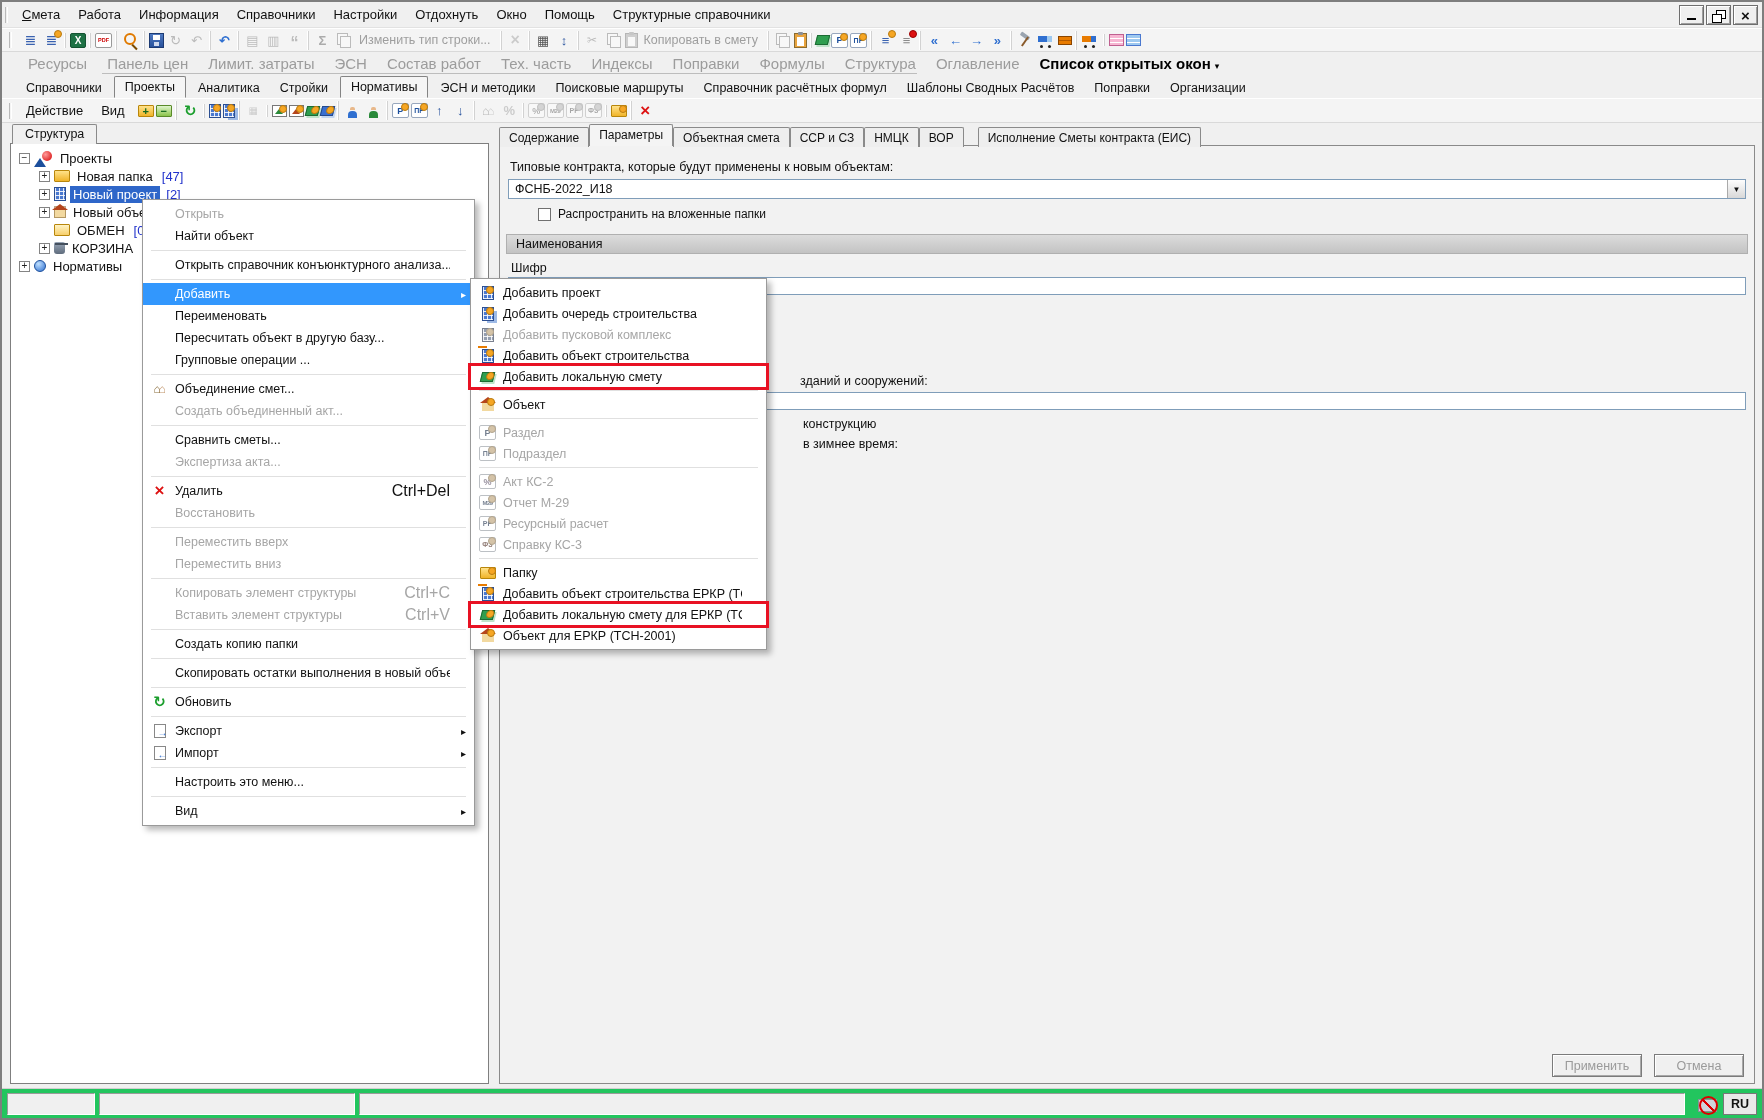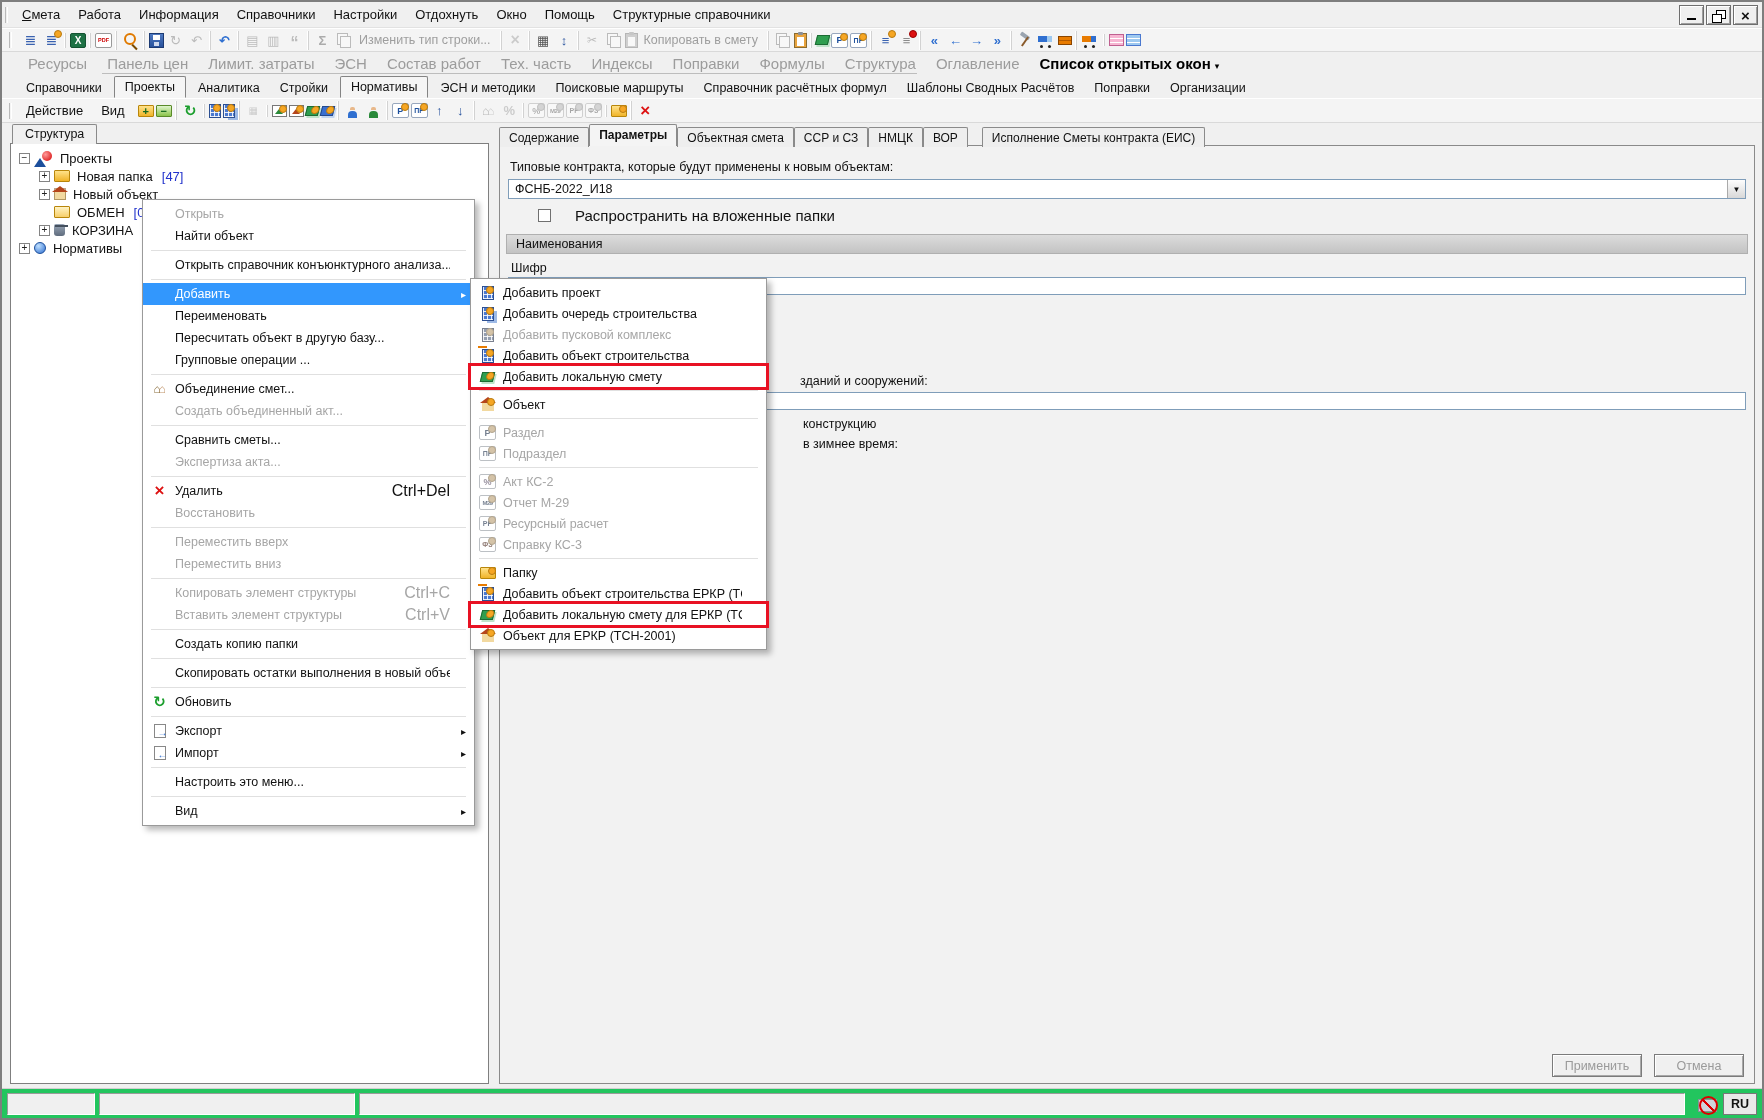--- a/index.html
+++ b/index.html
@@ -169,29 +169,29 @@
   .exp.minus::after{content:"−"}
   .exp:not(.plus):not(.minus){visibility:hidden}
   .tlabel{padding:1px 3px}
   .trow.selected .tlabel{background:#2e66c9;color:#fff}
   .tcount{color:#2233cc;margin-left:2px}
   .tcount:empty{display:none}
 
   
   .rtabs{position:absolute;left:497px;top:122px;height:22px;display:flex;align-items:flex-end;font-size:12px;z-index:2}
   .rtab{padding:3px 9px 2px;border:1px solid #8a8a8a;border-bottom:none;background:#eee;border-radius:2px 2px 0 0;position:relative;top:1px;white-space:nowrap}
-  .rtab.active{top:0;padding-bottom:4px;background:#f4f4f4;font-weight:bold}
+  .rtab.active{top:0;padding-bottom:4px;background:#f4f4f4;font-weight:normal}
   .rtab.gap{margin-left:14px}
   .rcontent{position:absolute;left:497px;top:143px;right:7px;bottom:34px;background:#f2f2f2;border:1px solid #8a8a8a}
   .rcontent .lbl{position:absolute;font-size:12.5px;white-space:nowrap}
   .settings-label{left:10px;top:14px}
   .combo{position:absolute;left:8px;top:33px;right:8px;height:20px;background:#fff;border:1px solid #7f9db9;display:flex;align-items:center;padding-left:6px;font-size:12.5px}
   .combo-btn{margin-left:auto;width:18px;height:18px;background:linear-gradient(#fdfdfd,#d8d8d8);border-left:1px solid #aaa;display:flex;align-items:center;justify-content:center;font-size:8px}
   .combo-btn::after{content:"▼"}
-  .chkrow{position:absolute;left:38px;top:61px;display:flex;align-items:center;gap:24px;font-size:15px}
+  .chkrow{position:absolute;left:38px;top:61px;display:flex;align-items:center;gap:7px;font-size:12px}
   .chk{width:13px;height:13px;background:#fff;border:1px solid #707070}
   .secheader{position:absolute;left:6px;top:88px;right:6px;height:20px;background:linear-gradient(#dcdcdc,#c3c3c3);border:1px solid #b0b0b0;font-weight:normal;font-size:12.5px;padding:2px 9px}
   .fld-label{left:11px;top:115px}
   .tinput{position:absolute;left:8px;right:8px;height:18px;background:#fff;border:1px solid #7f9db9}
   .inp1{top:131px}
   .inp2{top:246px}
   .frag1{left:300px;top:228px}
   .frag2{left:303px;top:271px}
   .frag3{left:303px;top:291px}
   .btnrow{position:absolute;right:10px;bottom:6px;display:flex;gap:12px}
@@ -560,20 +560,26 @@
           <span class="exp minus"></span>
           <span class="icn ic-projects-root"></span>
           <span class="tlabel">Проекты</span>
 
         </div>
         <div class="trow d1">
           <span class="exp plus"></span>
           <span class="icn ic-folder"></span>
           <span class="tlabel">Новая папка</span>
           <span class="tcount">[47]</span>
+        </div>
+        <div class="trow selected d1">
+          <span class="exp plus"></span>
+          <span class="icn ic-project-building"></span>
+          <span class="tlabel">Новый проект</span>
+          <span class="tcount">[2]</span>
         </div>
         <div class="trow d1">
           <span class="exp plus"></span>
           <span class="icn ic-object-house"></span>
           <span class="tlabel">Новый объект</span>
 
         </div>
         <div class="trow d1">
           <span class="exp"></span>
           <span class="icn ic-exchange-folder"></span>

